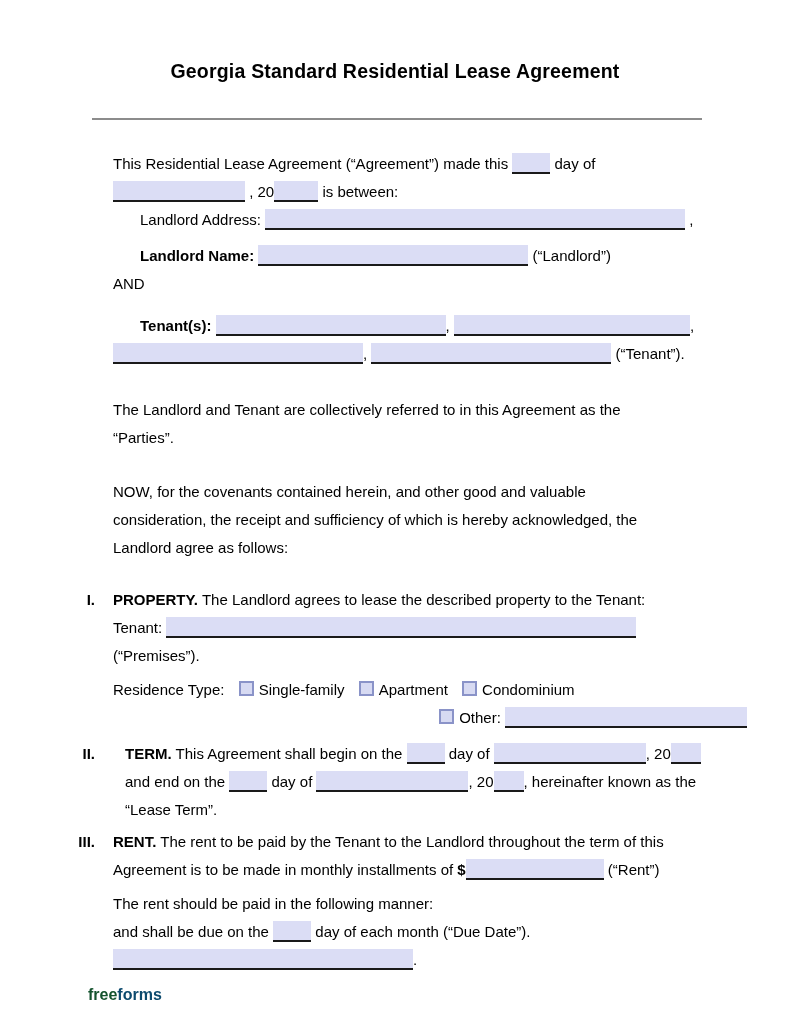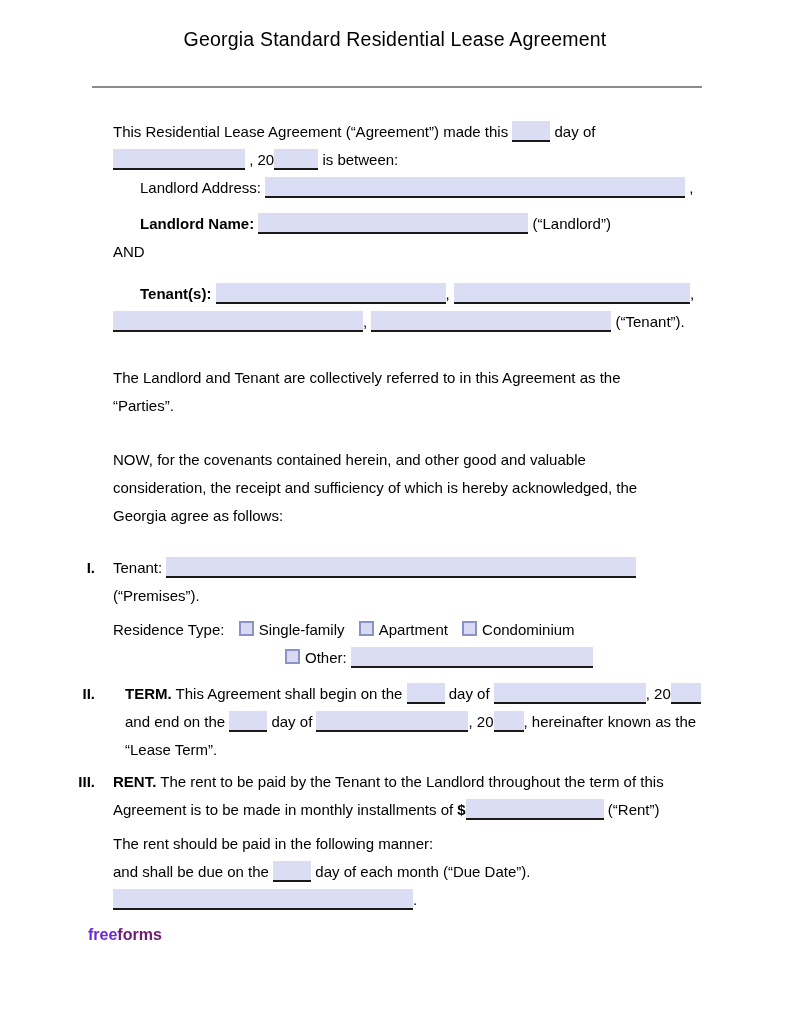--- a/index.html
+++ b/index.html
@@ -5,23 +5,23 @@
   html,body{margin:0;padding:0;background:#ffffff;}
   .page{
     position:relative;
     width:790px;height:1024px;
     background:#ffffff;
     font-family:"Liberation Sans", sans-serif;
     font-size:15px;color:#000;
     overflow:hidden;
   }
   .title{
-    padding-top:28px;
+    padding-top:60px;
     text-align:center;
-    font-weight:normal;
+    font-weight:bold;
     font-size:19.5px;
     letter-spacing:.2px;
   }
   .rule{
     border:none;
     border-top:2px solid #8c8c8c;
     margin:35px 88px 0 92px;
   }
   .content{margin:0 83px 0 113px;}
   .ln{line-height:28px;white-space:nowrap;}
@@ -56,28 +56,28 @@
   .mt-intro{margin-top:30px;}
   .mt-landlord{margin-top:8px;}
   .mt-tenant{margin-top:14px;}
   .mt-parties{margin-top:28px;}
   .mt-now{margin-top:26px;}
   .mt-prop{margin-top:24px;}
   .mt-res{margin-top:6px;}
   .mt-term{margin-top:8px;gap:12px;}
   .mt-rent{margin-top:4px;}
   .mt-manner{margin-top:6px;}
-  .other-line{margin-left:172px;}
+  .other-line{margin-left:172px;text-align:right;}
   .footer{
     margin:12px 0 0 88px;
     font-size:16px;
     font-weight:bold;
   }
-  .footer .free{color:#6d28d9;}
-  .footer .forms{color:#701a75;}
+  .footer .free{color:#14532d;}
+  .footer .forms{color:#0c4a6e;}
 </style>
 </head>
 <body>
 
 <div class="page">
 
   <div class="title">Georgia Standard Residential Lease Agreement</div>
   <hr class="rule">
 
   <div class="content">
@@ -119,28 +119,32 @@
     </div>
 
     <div class="mt-parties">
       <div class="ln">The Landlord and Tenant are collectively referred to in this Agreement as the</div>
       <div class="ln">“Parties”.</div>
     </div>
 
     <div class="mt-now">
       <div class="ln">NOW, for the covenants contained herein, and other good and valuable</div>
       <div class="ln">consideration, the receipt and sufficiency of which is hereby acknowledged, the</div>
-      <div class="ln">Georgia agree as follows:</div>
+      <div class="ln">Landlord agree as follows:</div>
     </div>
 
   </div>
 
   <div class="section mt-prop">
     <div class="num">I.</div>
     <div class="sbody">
+      <div class="ln">
+        <span class="b">PROPERTY.</span>
+        <span>The Landlord agrees to lease the described property to the Tenant:</span>
+      </div>
       <div class="ln">
         <span>Tenant:</span>
         <span class="blank" style="width:470px"></span>
       </div>
       <div class="ln">(“Premises”).</div>
 
       <div class="ln mt-res">
         <span>Residence Type:</span>
         <span class="cb opt"></span><span>Single-family</span>
         <span class="cb opt"></span><span>Apartment</span>

